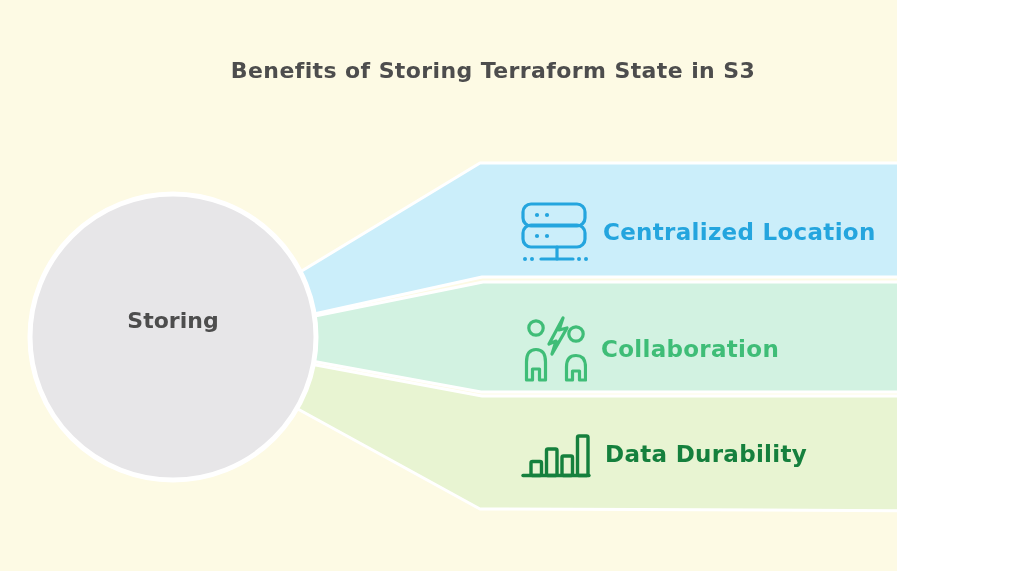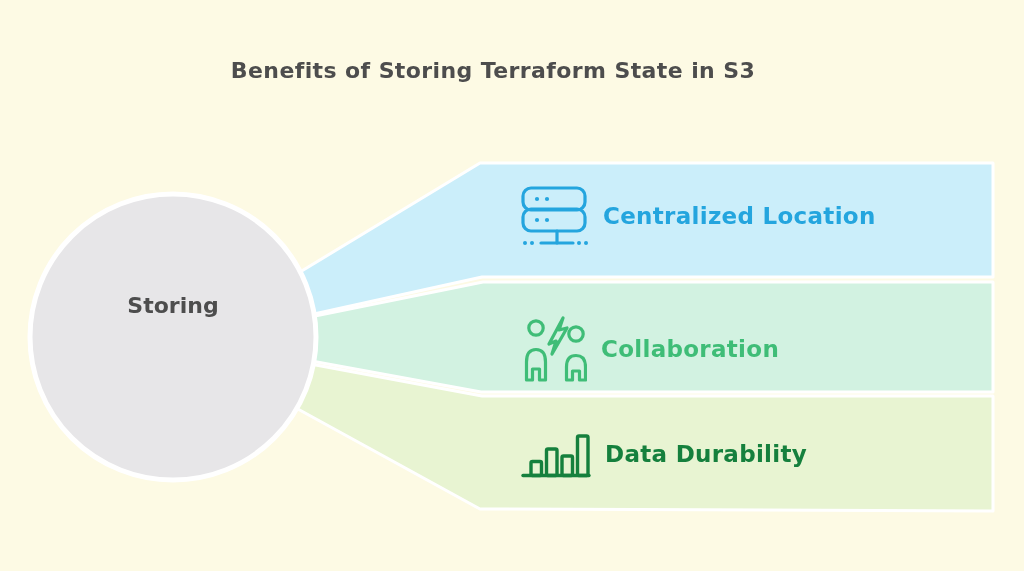--- a/index.html
+++ b/index.html
@@ -1,18 +1,18 @@
 <!DOCTYPE html>
 <html><head>
 <meta charset="utf-8">
 <style>
   html, body { margin: 0; padding: 0; }
   .canvas {
     position: relative;
-    width: 1024px;
+    width: 897px;
     height: 571px;
     overflow: hidden;
     font-family: "DejaVu Sans", "Liberation Sans", sans-serif;
   }
   .bands-svg {
     position: absolute;
     left: 0; top: 0;
     width: 1024px; height: 571px;
   }
   .diagram-title {
@@ -38,40 +38,40 @@
     display: flex;
     align-items: center;
     gap: 14px;
   }
   .branch-row .branch-label {
     font-size: 23px;
     font-weight: 600;
     letter-spacing: 0.3px;
     white-space: nowrap;
   }
-  .row-centralized { left: 521px; top: 159px; height: 114px; }
+  .row-centralized { left: 521px; top: 175px; height: 114px; }
   .row-collaboration { left: 523px; top: 294px; height: 110px; }
   .row-durability { left: 521px; top: 396px; height: 115px; }
   .branch-icon { display: block; flex: 0 0 auto; }
 </style>
 </head>
 <body>
 
 <div class="canvas" style="background-color: rgb(253, 250, 228);">
 
   <svg class="bands-svg" viewBox="0 0 1024 571" xmlns="http://www.w3.org/2000/svg">
     <polygon points="300,272 480,163 993,163 993,277 482,277 314,314" stroke-width="3" stroke-linejoin="round" fill="#CBEEFA" stroke="#FFFFFF"></polygon>
     <polygon points="310,317 483,282 993,282 993,392 481,392 306,360" stroke-width="3" stroke-linejoin="round" fill="#D2F2E1" stroke="#FFFFFF"></polygon>
     <polygon points="305,363 482,396 993,396 993,511 480,509 296,408" stroke-width="3" stroke-linejoin="round" fill="#E8F4D2" stroke="#FFFFFF"></polygon>
     <circle cx="173" cy="337" r="143" stroke-width="5" fill="#E7E6E8" stroke="#FFFFFF"></circle>
   </svg>
 
   <div class="diagram-title" style="color: rgb(77, 77, 77);">Benefits of Storing Terraform State in S3</div>
 
-  <div class="circle-label" style="color: rgb(77, 77, 77);">
+  <div class="circle-label" style="color: rgb(77, 77, 77); margin-top: 15px;">
     <div>Storing</div>
   </div>
 
   <div class="branch-row row-centralized" style="color: rgb(36, 165, 222);">
     <svg class="branch-icon" width="68" height="60" viewBox="0 0 68 60" fill="none" stroke="currentColor" stroke-width="3.2" stroke-linecap="round" stroke-linejoin="round">
       <rect x="2" y="2" width="62" height="22" rx="8"></rect>
       <rect x="2" y="23" width="62" height="22" rx="8"></rect>
       <circle cx="16" cy="13" r="2.1" fill="currentColor" stroke="none"></circle>
       <circle cx="26" cy="13" r="2.1" fill="currentColor" stroke="none"></circle>
       <circle cx="16" cy="34" r="2.1" fill="currentColor" stroke="none"></circle>

